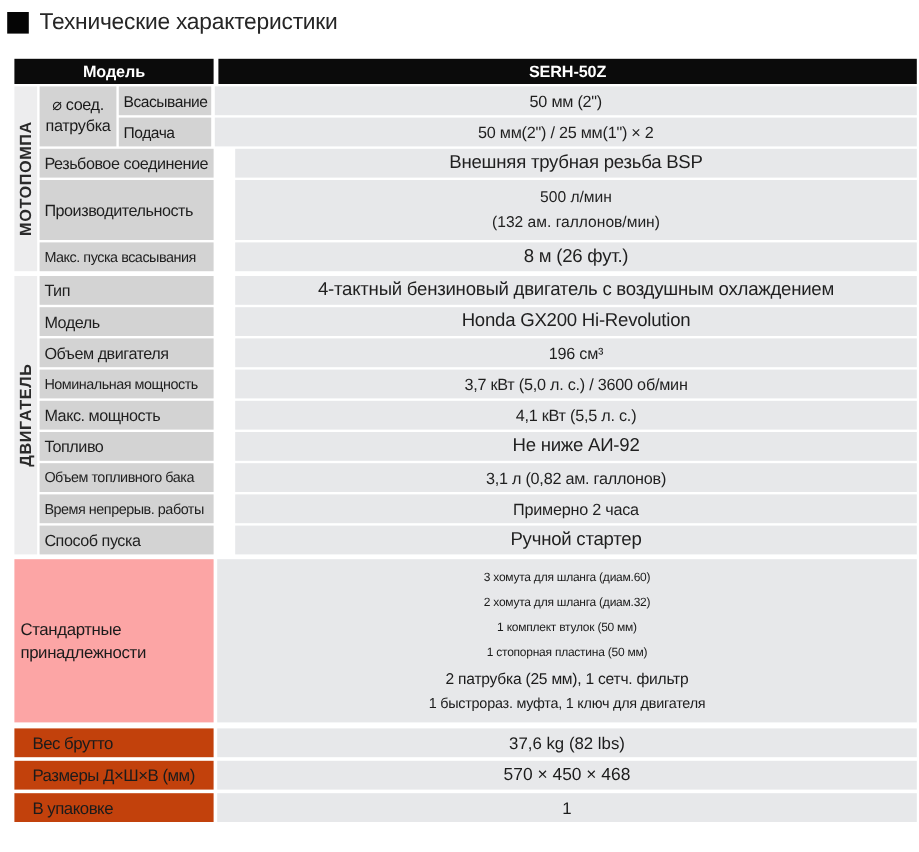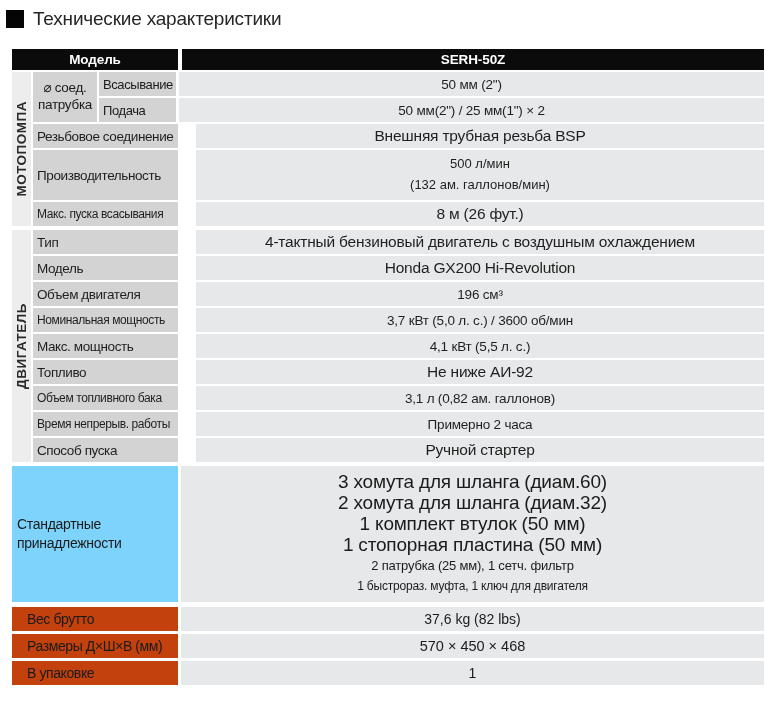--- a/index.html
+++ b/index.html
@@ -43,26 +43,26 @@
               text-align:center;font-size:13.5px;letter-spacing:-0.3px;line-height:1.25;padding:0 2px;box-sizing:border-box;}
   .pair-rows{flex:1;display:flex;flex-direction:column;gap:2px;}
   .prow{display:flex;gap:3px;flex:1;}
   .sub-label{width:77px;background:#d3d3d3;padding-left:4px;font-size:13px;letter-spacing:-0.4px;white-space:nowrap;}
   .v-md{font-size:13.5px;letter-spacing:-0.2px;}
   .v-lg{font-size:15.5px;letter-spacing:-0.2px;}
   .two-line span{display:block;line-height:1.6;font-size:13px;}
 
   
   .acc-row{display:flex;gap:3px;height:136px;margin-bottom:5px;}
-  .acc-label{width:166px;background:#7dd3fc;display:flex;align-items:center;padding-left:5px;
+  .acc-label{width:166px;background:#fca5a5;display:flex;align-items:center;padding-left:5px;
              font-size:14px;letter-spacing:-0.3px;box-sizing:border-box;}
   .acc-label span{width:110px;line-height:1.35;}
   .acc-value{flex:1;background:#e7e8ea;display:flex;flex-direction:column;align-items:center;
              justify-content:center;text-align:center;}
-  .acc-line{line-height:21px;font-size:19px;letter-spacing:-0.2px;}
+  .acc-line{line-height:21px;font-size:10px;letter-spacing:-0.2px;}
   .acc-line.a-sm{font-size:13px;}
   .acc-line.a-xs{font-size:12px;}
 
   
   .frow{display:flex;gap:3px;height:24px;margin-bottom:3px;}
   .f-label{width:166px;background:#c2410c;padding-left:15px;font-size:14px;letter-spacing:-0.4px;white-space:nowrap;}
   .f-value{background:#e7e8ea;flex:1;justify-content:center;text-align:center;}
   .f-md{font-size:14px;}
   .f-lg{font-size:14.5px;text-align:center;}
 </style>

